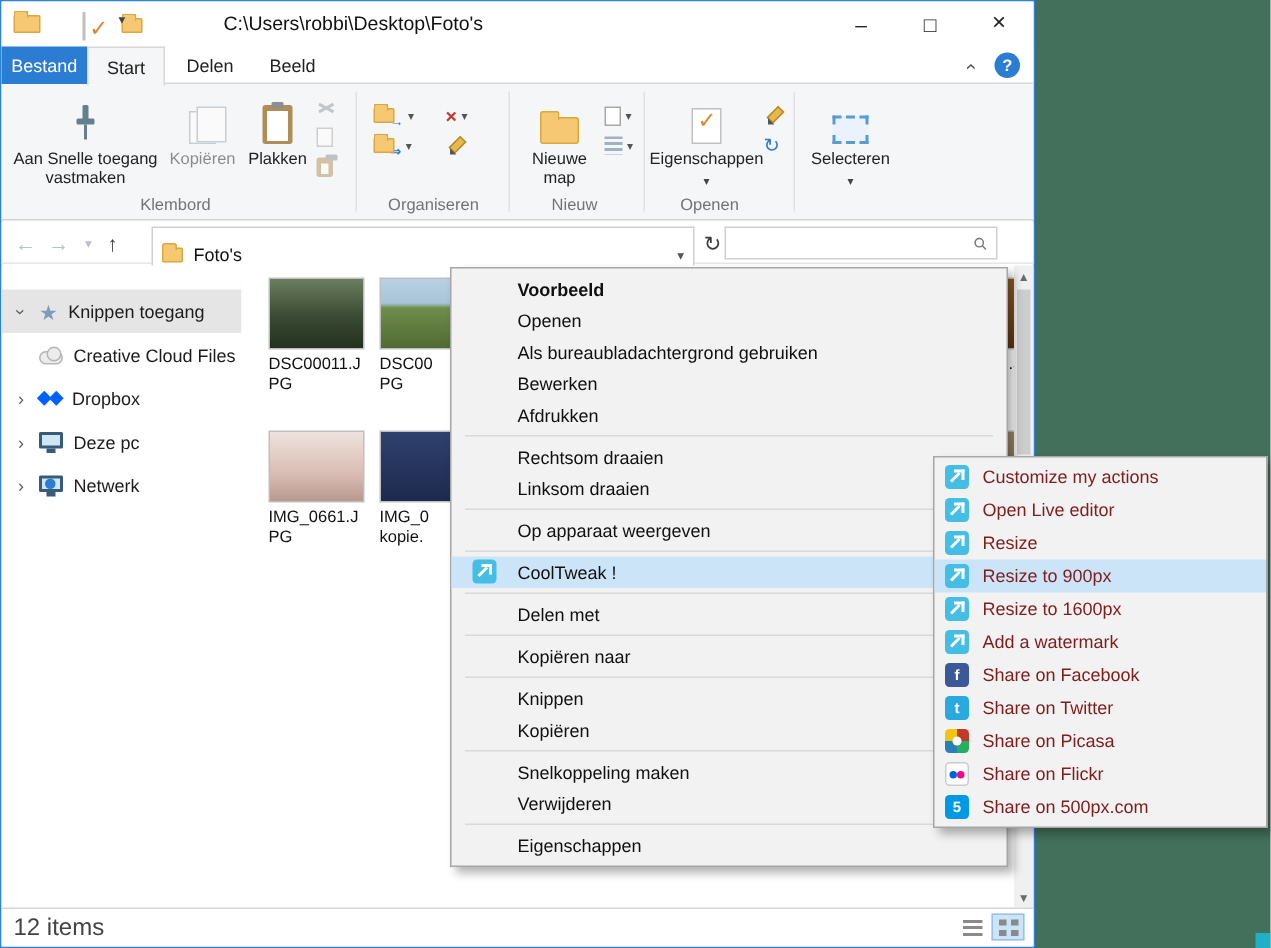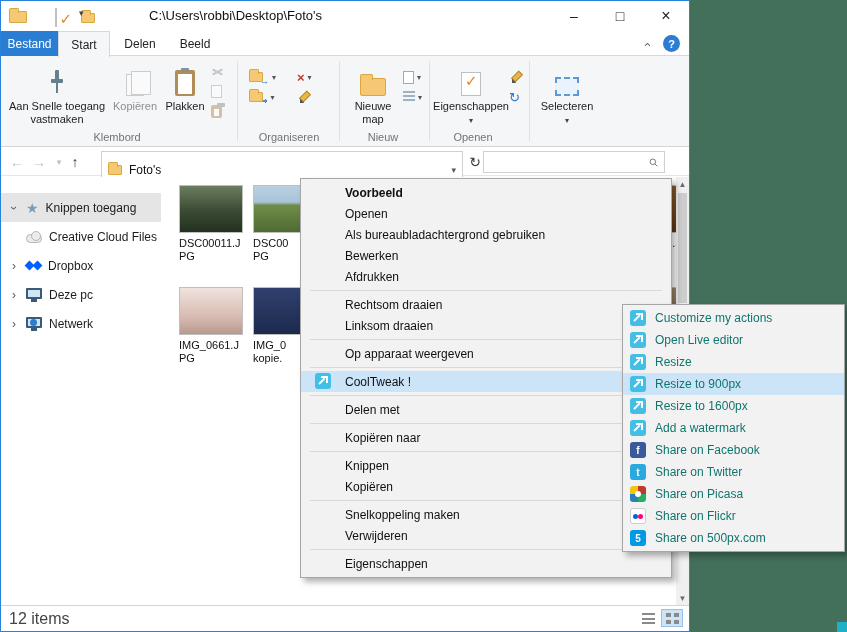--- a/index.html
+++ b/index.html
@@ -174,21 +174,21 @@
   .ct-icon{display:inline-block;width:16px;height:16px;background:#45bee6;border-radius:3px;
     position:relative;flex:none;}
   .ct-icon::before{content:"";position:absolute;left:4px;bottom:4px;width:8px;height:2px;
     background:#fff;transform:rotate(-45deg);transform-origin:left center;}
   .ct-icon::after{content:"";position:absolute;right:3px;top:3px;width:5px;height:5px;
     border:solid #fff;border-width:2px 2px 0 0;}
 
   
   .submenu{position:absolute;left:622px;top:304px;width:223px;background:#f2f2f2;
     border:1px solid #a6a6a6;box-shadow:4px 4px 6px rgba(0,0,0,.3);padding:2px 0;z-index:11;}
-  .smi{height:22px;display:flex;align-items:center;gap:9px;padding:0 4px 0 7px;font-size:12px;color:#0f766e;}
+  .smi{height:22px;display:flex;align-items:center;gap:9px;padding:0 4px 0 7px;font-size:12px;color:#7f1d1d;}
   .smi.hl{background:#cce4f7;}
   .bicon{width:16px;height:16px;border-radius:3px;flex:none;display:flex;align-items:center;
     justify-content:center;color:#fff;font-size:10px;font-weight:bold;position:relative;}
   .bicon.fb{background:#3b5998;}   .bicon.fb::after{content:"f";}
   .bicon.tw{background:#2aa9e0;}   .bicon.tw::after{content:"t";}
   .bicon.px5{background:#0099e5;}  .bicon.px5::after{content:"5";}
   .bicon.pica{background:conic-gradient(#c0392b 0 25%,#27ae60 25% 50%,#2980b9 50% 75%,#f1c40f 75%);}
   .bicon.pica::after{content:"";width:6px;height:6px;background:#fff;border-radius:50%;}
   .bicon.flkr{background:#fff;border:1px solid #ccc;}
   .bicon.flkr::before{content:"";position:absolute;left:2px;top:5px;width:5px;height:5px;

